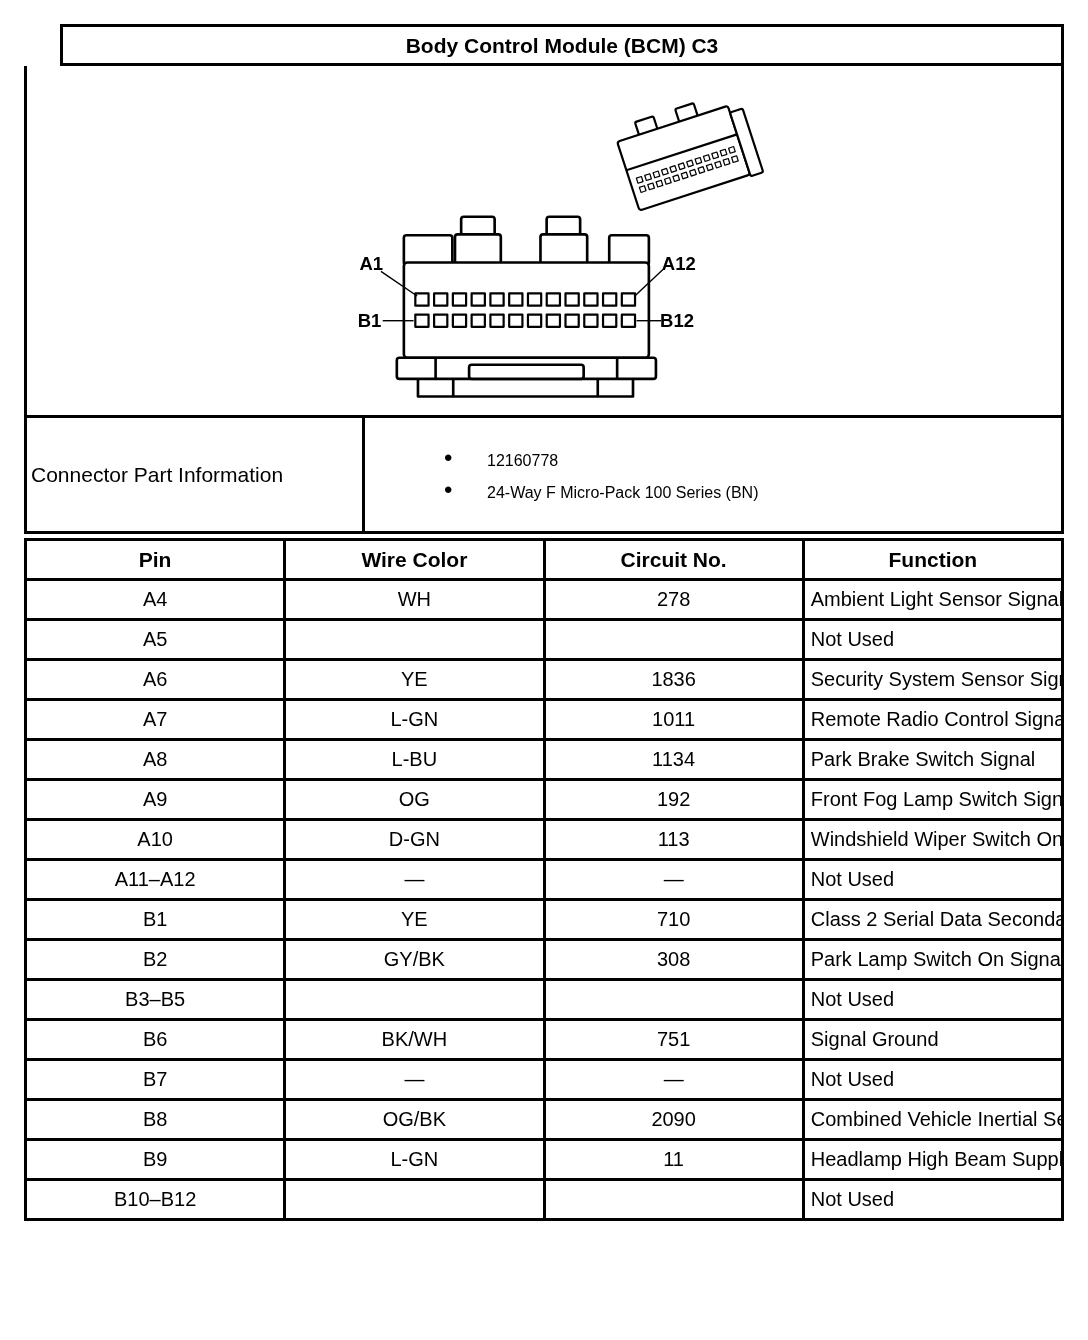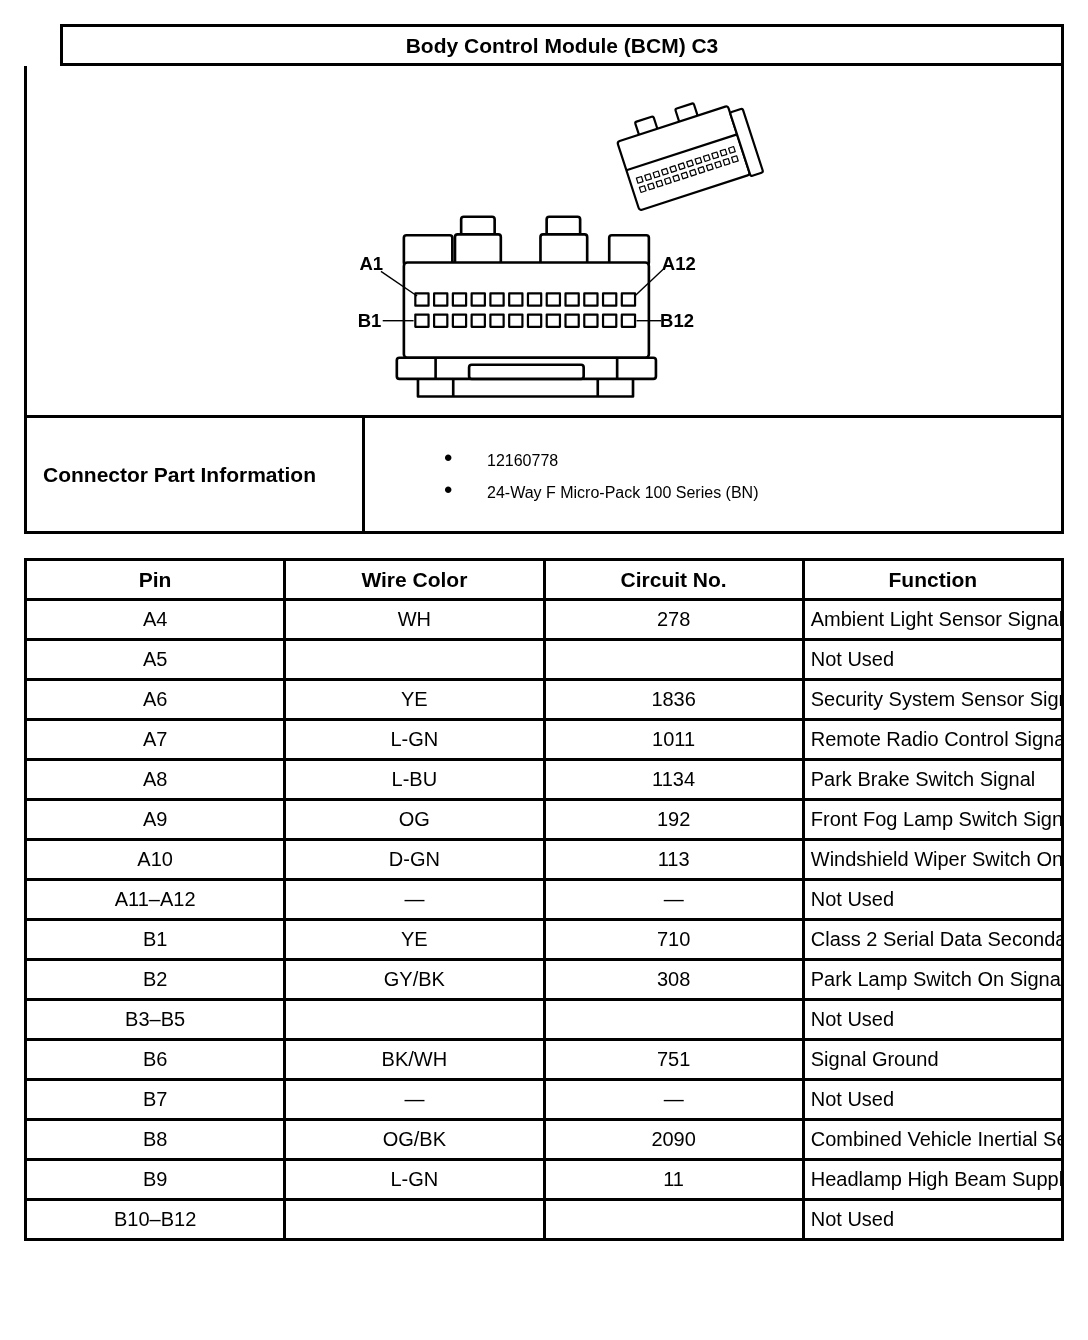--- a/index.html
+++ b/index.html
@@ -11,33 +11,33 @@
     border: 3px solid #000; text-align: center; font-weight: bold;
     font-size: 21px; line-height: 21px; padding: 8px 0 7px 0; margin-left: 36px;
   }
 
   .diagram-box { border: 3px solid #000; border-top: 0; height: 352px; }
   .diagram-box svg { display: block; width: 100%; height: 100%; }
 
   .info-row { display: flex; border: 3px solid #000; border-top: 0; height: 116px; }
   .info-label {
     flex: 0 0 338px; width: 338px; border-right: 3px solid #000;
-    display: flex; align-items: center; padding: 0 16px;
-    font-weight: bold; font-size: 21px;
+    display: flex; align-items: center; padding: 0 4px;
+    font-weight: normal; font-size: 21px;
   }
   .info-bullets {
     flex: 1; list-style: none; margin: 16px; padding: 0 0 0 63px;
     display: flex; flex-direction: column; justify-content: center;
     font-size: 16px;
   }
   .info-bullets li { margin: 5px 0; }
   .info-bullets li::before { content: "\2022"; display: inline-block; width: 43px; font-size: 24px; line-height: 20px; }
 
   table.pin-table {
-    width: 100%; border-collapse: collapse; margin-top: 24px;
+    width: 100%; border-collapse: collapse; margin-top: 4px;
     font-size: 20px; table-layout: fixed;
   }
   .pin-table th, .pin-table td {
     border: 3px solid #000; height: 40px; padding: 0 4px;
     overflow: hidden; white-space: nowrap;
   }
   .pin-table th { font-weight: bold; text-align: center; font-size: 21px; }
   td.c-center { text-align: center; }
   td.c-func { text-align: left; padding-left: 6px; }
 </style>

